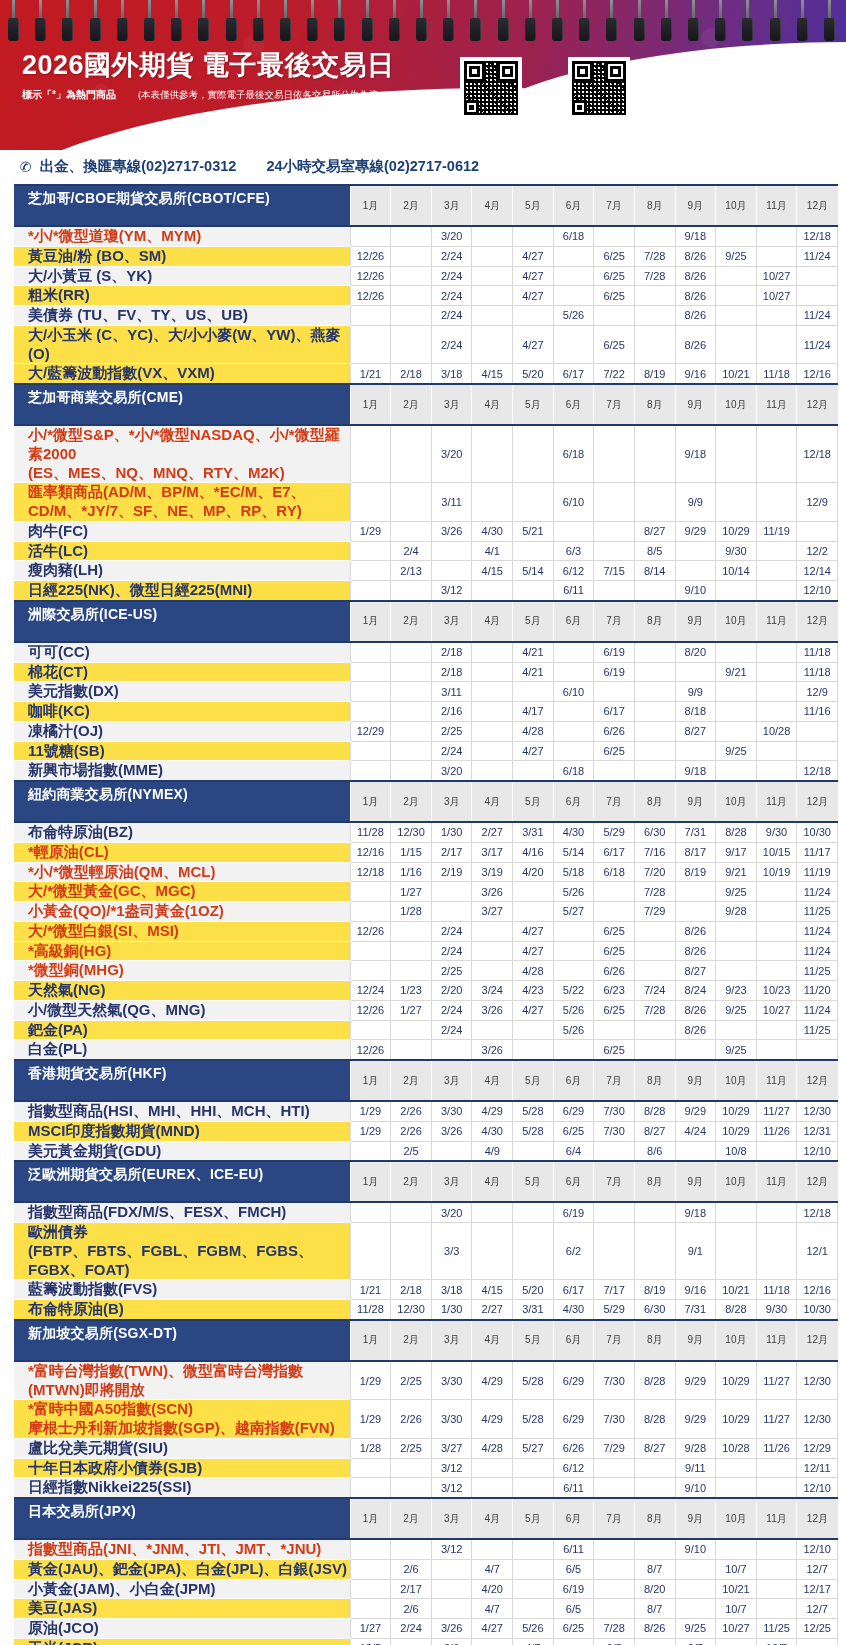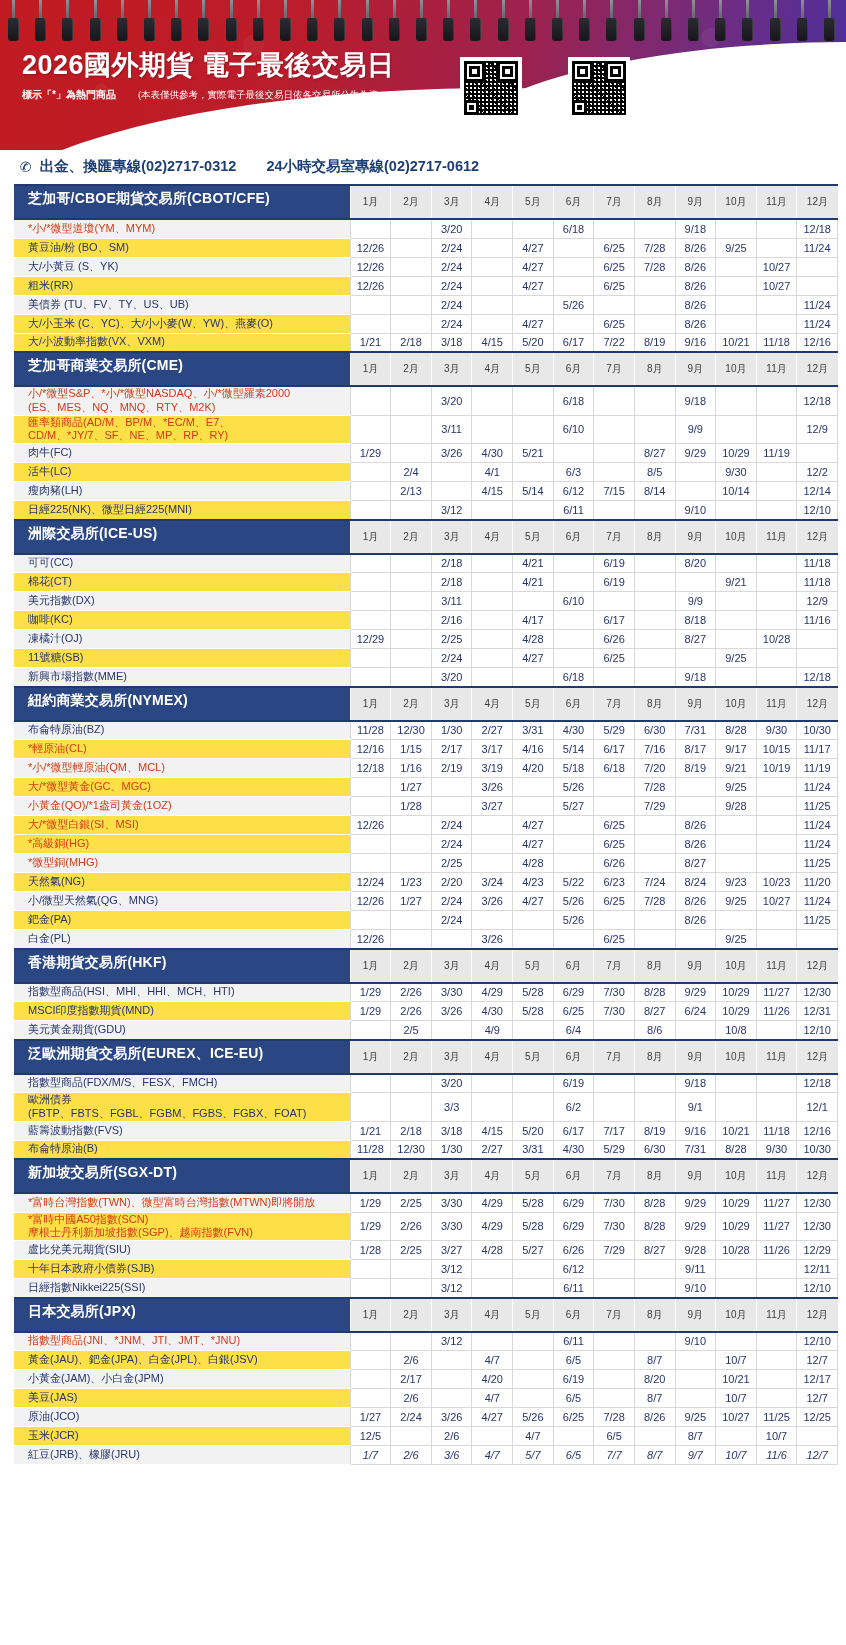--- a/index.html
+++ b/index.html
@@ -129,21 +129,21 @@
   }
   table.sched col.lbl { width: 336px; }
   table.sched col.mon { width: 40.6px; }
 
   tr.section-head > th {
     background: #2a4784;
     color: #ffffff;
     font-size: 14px;
     font-weight: bold;
     text-align: left;
-    padding: 4px 0 10px 14px;
+    padding: 4px 0 17px 14px;
     height: 25px;
     border-top: 2px solid #203a6e;
     border-bottom: 2px solid #203a6e;
     letter-spacing: 0.2px;
   }
   tr.section-head > td.mhead {
     background: #e8e8e8;
     color: #3b3b3b;
     font-size: 10px;
     text-align: center;
@@ -151,22 +151,22 @@
     height: 25px;
     border-top: 2px solid #203a6e;
     border-bottom: 2px solid #203a6e;
     border-left: 1px solid #ffffff;
   }
 
   tr.drow > td { height: 19px; font-size: 11px; }
   tr.drow > td.name {
     text-align: left;
     padding-left: 14px;
-    font-weight: normal;
-    font-size: 11px;
+    font-weight: bold;
+    font-size: 15px;
     color: #27356b;
     background: #f2f2f2;
     border-bottom: 1px solid #ffffff;
     line-height: 1.25;
   }
   tr.drow > td.d {
     text-align: center;
     font-size: 11px;
     color: #27356b;
     background: #ffffff;
@@ -471,21 +471,21 @@
             <td class="d">4/27</td>
             <td class="d"></td>
             <td class="d">6/25</td>
             <td class="d"></td>
             <td class="d">8/26</td>
             <td class="d"></td>
             <td class="d"></td>
             <td class="d last">11/24</td>
           </tr>
           <tr class="drow alt">
-            <td class="name">大/小波動率指數(VX、VXM)</td>
+            <td class="name">大/藍籌波動指數(VX、VXM)</td>
             <td class="d">1/21</td>
             <td class="d">2/18</td>
             <td class="d">3/18</td>
             <td class="d">4/15</td>
             <td class="d">5/20</td>
             <td class="d">6/17</td>
             <td class="d">7/22</td>
             <td class="d">8/19</td>
             <td class="d">9/16</td>
             <td class="d">10/21</td>
@@ -945,21 +945,21 @@
           <tr class="drow alt">
             <td class="name">MSCI印度指數期貨(MND)</td>
             <td class="d">1/29</td>
             <td class="d">2/26</td>
             <td class="d">3/26</td>
             <td class="d">4/30</td>
             <td class="d">5/28</td>
             <td class="d">6/25</td>
             <td class="d">7/30</td>
             <td class="d">8/27</td>
-            <td class="d">6/24</td>
+            <td class="d">4/24</td>
             <td class="d">10/29</td>
             <td class="d">11/26</td>
             <td class="d last">12/31</td>
           </tr>
           <tr class="drow">
             <td class="name">美元黃金期貨(GDU)</td>
             <td class="d"></td>
             <td class="d">2/5</td>
             <td class="d"></td>
             <td class="d">4/9</td>

